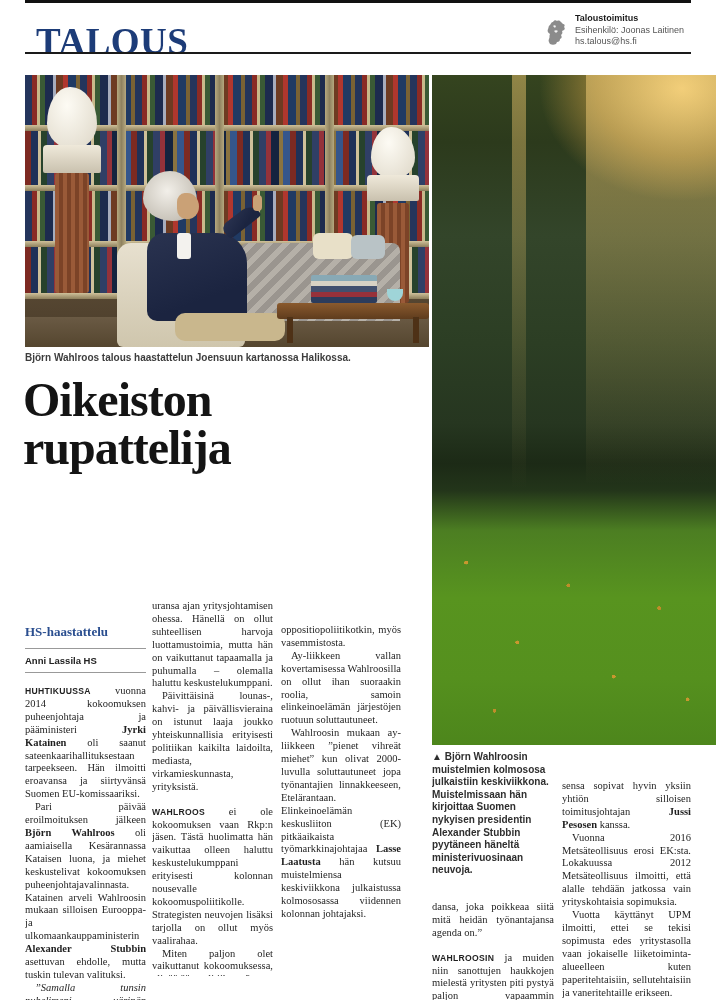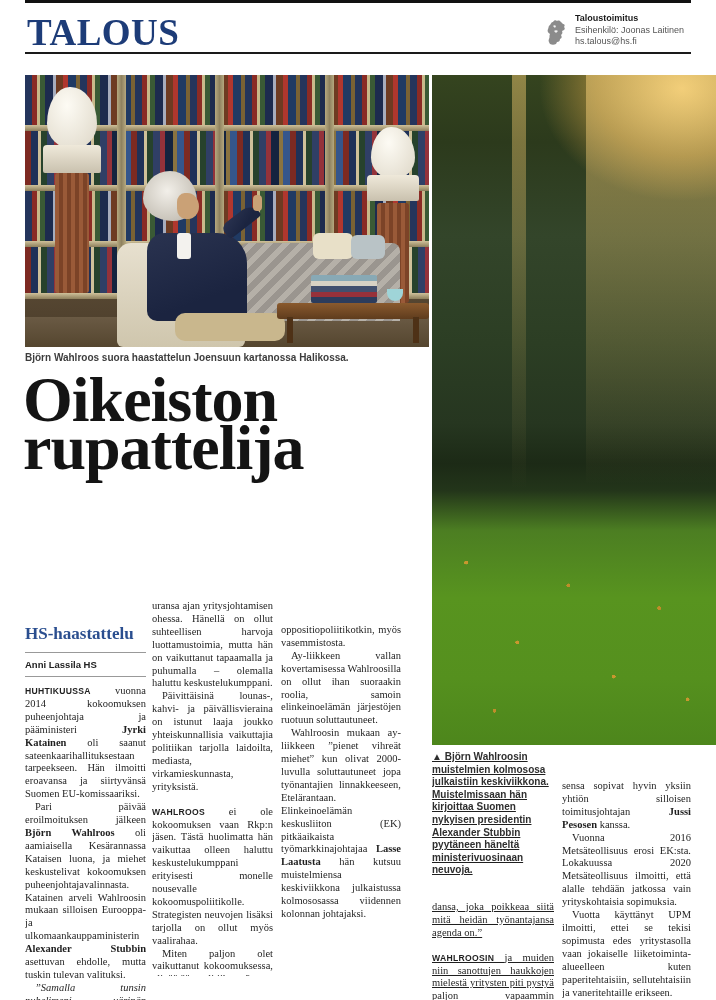--- a/index.html
+++ b/index.html
@@ -3,21 +3,21 @@
 <meta charset="utf-8">
 <style>
   html,body{margin:0;padding:0;}
   body{width:716px;height:1000px;background:#ffffff;overflow:hidden;
        font-family:"Liberation Serif",serif;color:#222;}
   .page{position:relative;width:716px;height:1000px;overflow:hidden;background:#fff;}
 
   
   .topbar{position:absolute;left:25px;top:0;width:666px;height:3px;background:#111;}
   .section-title{position:absolute;left:24px;top:8px;font-family:"Liberation Serif",serif;
-      font-weight:bold;font-size:37px;letter-spacing:.5px;color:#1d3c78;margin:3px;}
+      font-weight:bold;font-size:37px;letter-spacing:.5px;color:#1d3c78;margin:12px;}
   .dept{position:absolute;left:545px;top:13px;display:flex;gap:7px;align-items:center;}
   .dept svg{flex:0 0 auto;margin-top:1px;}
   .dept-lines{font-family:"Liberation Sans",sans-serif;font-size:9px;line-height:11.5px;color:#555;}
   .dept-lines .dn{font-weight:bold;color:#1a1a1a;}
   .header-rule{position:absolute;left:25px;top:52px;width:666px;height:2px;background:#1a1a1a;}
 
   
   .photo-left{position:absolute;left:25px;top:75px;width:404px;height:272px;overflow:hidden;
       background:linear-gradient(180deg,#6b5a3c 0%,#63523a 60%,#4a3c2a 100%);}
   .pl-abs{position:absolute;}
@@ -64,44 +64,44 @@
         radial-gradient(circle 2px at 48% 30%, #bf8d2a 90%, transparent),
         radial-gradient(circle 2px at 64% 70%, #c9972f 90%, transparent),
         radial-gradient(circle 2px at 80% 40%, #bf8d2a 90%, transparent),
         radial-gradient(circle 2px at 90% 80%, #c9972f 90%, transparent),
         radial-gradient(circle 2px at 22% 85%, #bf8d2a 90%, transparent);}
 
   
   .caption-left{position:absolute;left:25px;top:352px;width:404px;
       font-family:"Liberation Sans",sans-serif;font-size:10px;font-weight:bold;color:#3d3d3d;}
   .headline{position:absolute;left:23px;top:376px;width:380px;margin:0;
-      font-family:"Liberation Serif",serif;font-weight:bold;font-size:64px;line-height:48px;
+      font-family:"Liberation Serif",serif;font-weight:bold;font-size:48px;line-height:48px;
       letter-spacing:-1px;color:#141414;}
   .lead{position:absolute;left:25px;top:488px;width:392px;margin:0;
       font-family:"Liberation Serif",serif;font-weight:bold;font-size:19px;line-height:23.5px;color:#2e2e2e;}
 
   
   .kicker-block{position:absolute;left:25px;top:624px;width:121px;}
-  .kicker{font-family:"Liberation Serif",serif;font-weight:bold;font-size:17px;color:#2a4e8f;margin:0 0 8px 0;}
+  .kicker{font-family:"Liberation Serif",serif;font-weight:bold;font-size:13px;color:#2a4e8f;margin:0 0 8px 0;}
   .krule{height:1px;background:#999;margin:0 0 6px 0;}
   .byline{font-family:"Liberation Sans",sans-serif;font-size:9.5px;font-weight:bold;color:#222;margin:0 0 6px 0;}
 
   
   .col{position:absolute;overflow:hidden;text-align:justify;
       font-family:"Liberation Serif",serif;font-size:10.5px;line-height:12.9px;color:#1f1f1f;}
   .col p{margin:0;}
   .col p.in{text-indent:10px;}
   .col p.gap{margin-top:12px;}
   .col .b{font-weight:bold;}
   .col .i{font-style:italic;}
   .col .sc{font-family:"Liberation Sans",sans-serif;font-weight:bold;font-size:8.6px;letter-spacing:.3px;}
   .c1{left:25px;top:685px;width:121px;height:315px;}
   .c2{left:152px;top:600px;width:121px;height:376px;}
   .c3{left:281px;top:624px;width:120px;height:376px;}
-  .c4{left:432px;top:751px;width:122px;height:249px;text-decoration:underline;}
+  .c4{left:432px;top:751px;width:122px;height:249px;}
   .c5{left:562px;top:748px;width:129px;height:252px;margin-top:32px;}
   .col p.photocap{font-family:"Liberation Sans",sans-serif;font-weight:bold;font-size:10px;
       line-height:12.6px;color:#2e2e2e;text-align:left;margin-bottom:24px;}
 </style>
 </head>
 <body>
 
 <div class="page">
 
   <div class="topbar"></div>
@@ -163,53 +163,53 @@
     <div class="pl-abs bookstack" style="left:286px;top:200px;width:66px;height:28px;"></div>
     <div class="pl-abs cup" style="left:362px;top:214px;width:16px;height:12px;"></div>
   </div>
 
   <div class="photo-right">
     <div class="beam"></div>
     <div class="glow2"></div>
     <div class="leaves"></div>
   </div>
 
-  <div class="caption-left">Björn Wahlroos suora haastattelun Joensuun kartanossa Halikossa.</div>
+  <div class="caption-left">Björn Wahlroos talous haastattelun Joensuun kartanossa Halikossa.</div>
 
   <h2 class="headline">Oikeiston rupattelija</h2>
 
 
   <div class="kicker-block">
     <p class="kicker">HS-haastattelu</p>
     <div class="krule"></div>
     <p class="byline">Anni Lassila HS</p>
     <div class="krule"></div>
   </div>
 
   <div class="col c1">
       <p><span class="sc">HUHTIKUUSSA </span><span>vuonna 2014 kokoomuksen puheenjohtaja ja pääministeri </span><span class="b">Jyrki Katainen</span><span> oli saanut sateenkaarihallituksestaan tarpeekseen. Hän ilmoitti eroavansa ja siirtyvänsä Suomen EU-komissaariksi.</span></p>
       <p class="in"><span>Pari päivää eroilmoituksen jälkeen </span><span class="b">Björn Wahlroos</span><span> oli aamiaisella Kesärannassa Kataisen luona, ja miehet keskustelivat kokoomuksen puheenjohtajavalinnasta. Katainen arveli Wahlroosin mukaan silloisen Eurooppa- ja ulkomaankauppaministerin </span><span class="b">Alexander Stubbin</span><span> asettuvan ehdolle, mutta tuskin tulevan valituksi.</span></p>
       <p class="in"><span class="i">”Samalla tunsin puhelimeni värinän ilmoittavan saapuneesta tekstiviestistä. Poimittuani sen taskustani näin sen olevan Alexilta.”</span></p>
     </div>
   <div class="col c2">
       <p><span>uransa ajan yritysjohtamisen ohessa. Hänellä on ollut suhteellisen harvoja luottamustoimia, mutta hän on vaikuttanut tapaamalla ja puhumalla – olemalla haluttu keskustelukumppani.</span></p>
-      <p class="in"><span>Päivittäisinä lounas-, kahvi- ja päivällisvieraina on istunut laaja joukko yhteiskunnallisia vaikuttajia politiikan tarjolla laidoilta, mediasta, virkamieskunnasta, yrityksistä.</span></p>
-      <p class="gap"><span class="sc">WAHLROOS </span><span>ei ole kokoomuksen vaan Rkp:n jäsen. Tästä huolimatta hän vaikuttaa olleen haluttu keskustelukumppani erityisesti monelle nousevalle kokoomuspoliitikolle. Strategisten neuvojen lisäksi tarjolla on ollut myös vaalirahaa.</span></p>
+      <p class="in"><span>Päivittäisinä lounas-, kahvi- ja päivällisvieraina on istunut laaja joukko yhteiskunnallisia erityisesti politiikan kaikilta laidoilta, mediasta, virkamieskunnasta, yrityksistä.</span></p>
+      <p class="gap"><span class="sc">WAHLROOS </span><span>ei ole kokoomuksen vaan Rkp:n jäsen. Tästä huolimatta hän vaikuttaa olleen haluttu keskustelukumppani erityisesti kolonnan nousevalle kokoomuspoliitikolle. Strategisten neuvojen lisäksi tarjolla on ollut myös vaalirahaa.</span></p>
       <p class="in"><span>Miten paljon olet vaikuttanut kokoomuksessa, ylipäätään politiikassa?</span></p>
     </div>
   <div class="col c3">
       <p><span>oppositiopoliitikotkin, myös vasemmistosta.</span></p>
       <p class="in"><span>Ay-liikkeen vallan kovertamisessa Wahlroosilla on ollut ihan suoraakin roolia, samoin elinkeinoelämän järjestöjen ruotuun soluttautuneet.</span></p>
       <p class="in"><span>Wahlroosin mukaan ay-liikkeen ”pienet vihreät miehet” kun olivat 2000-luvulla soluttautuneet jopa työnantajien linnakkeeseen, Etelärantaan. Elinkeinoelämän keskusliiton (EK) pitkäaikaista työmarkkinajohtajaa </span><span class="b">Lasse Laatusta</span><span> hän kutsuu muistelmiensa keskiviikkona julkaistussa kolmososassa viidennen kolonnan johtajaksi.</span></p>
     </div>
   <div class="col c4">
       <p class="photocap"><span>▲ Björn Wahlroosin muistelmien kolmososa julkaistiin keskiviikkona. Muistelmissaan hän kirjoittaa Suomen nykyisen presidentin Alexander Stubbin pyytäneen häneltä ministerivuosinaan neuvoja.</span></p>
       <p><span>dansa, joka poikkeaa siitä mitä heidän työnantajansa agenda on.”</span></p>
       <p class="gap"><span class="sc">WAHLROOSIN </span><span>ja muiden niin sanottujen haukkojen mielestä yritysten piti pystyä paljon vapaammin sanelemaan työehdot, ja ay-liikkeelle oli annettu aivan liikaa valtaa.</span></p>
     </div>
   <div class="col c5">
       <p><span>sensa sopivat hyvin yksiin yhtiön silloisen toimitusjohtajan </span><span class="b">Jussi Pesosen</span><span> kanssa.</span></p>
-      <p class="in"><span>Vuonna 2016 Metsäteollisuus erosi EK:sta. Lokakuussa 2020 Metsäteollisuus ilmoitti, että alalle tehdään jatkossa vain yrityskohtaisia sopimuksia.</span></p>
+      <p class="in"><span>Vuonna 2016 Metsäteollisuus erosi EK:sta. Lokakuussa 2012 Metsäteollisuus ilmoitti, että alalle tehdään jatkossa vain yrityskohtaisia sopimuksia.</span></p>
       <p class="in"><span>Vuotta käyttänyt UPM ilmoitti, ettei se tekisi sopimusta edes yritystasolla vaan jokaiselle liiketoiminta-alueelleen kuten paperitehtaisiin, sellutehtaisiin ja vaneritehtaille erikseen.</span></p>
       <p class="in"><span>Se oli suora sodanjulistus Paperiliitolle. Liitto vastasi aloittamalla tammikuussa 2022 lakon UPM:n tehtailla. UPM ei taipunut, vaikka 112 päivää kestäneen lakon välittömät kustannukset yritykselle olivat huomattavat.</span></p>
     </div>
 
 </div>
 
 </body></html>

